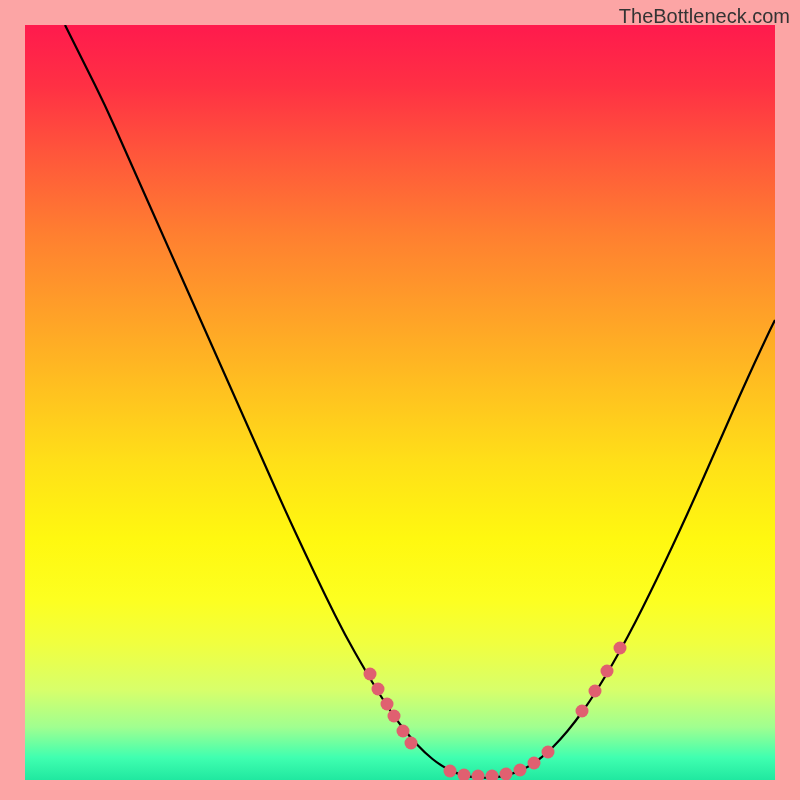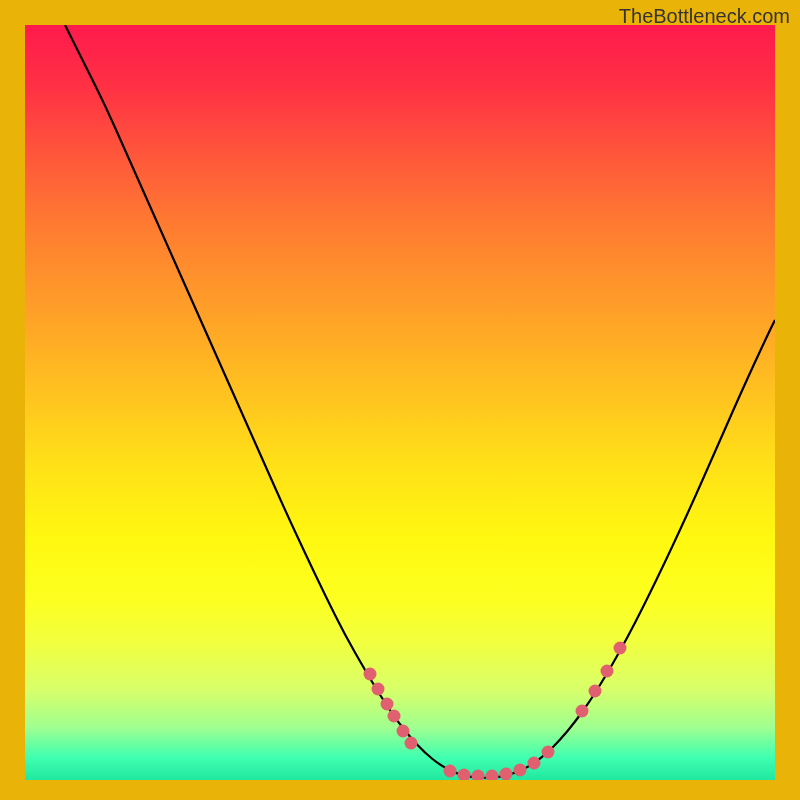--- a/index.html
+++ b/index.html
@@ -1,17 +1,17 @@
 <!DOCTYPE html>
 <html><head>
 <meta charset="utf-8">
 <style>
   * { margin: 0; padding: 0; box-sizing: border-box; }
   body { background: #000; width: 800px; height: 800px; overflow: hidden; position: relative; }
-  .container { position: relative; width: 800px; height: 800px; background: #eab308; padding-left: 44px; }
+  .container { position: relative; width: 800px; height: 800px; background: #fca5a5; padding-left: 44px; }
   .attribution { position: absolute; top: 5px; right: 10px; color: #333; font-family: Arial, sans-serif; font-size: 20px; font-weight: 500; z-index: 10; }
   .plot-area { position: absolute; left: 25px; top: 25px; width: 750px; height: 755px; }
   .gradient-bg { position: absolute; left: 0; top: 0; width: 750px; height: 755px;
     background: linear-gradient(to bottom,
       #ff1a4d 0%,
       #ff3044 8%,
       #ff5a3a 18%,
       #ff8030 28%,
       #ffa028 38%,
       #ffc020 48%,

